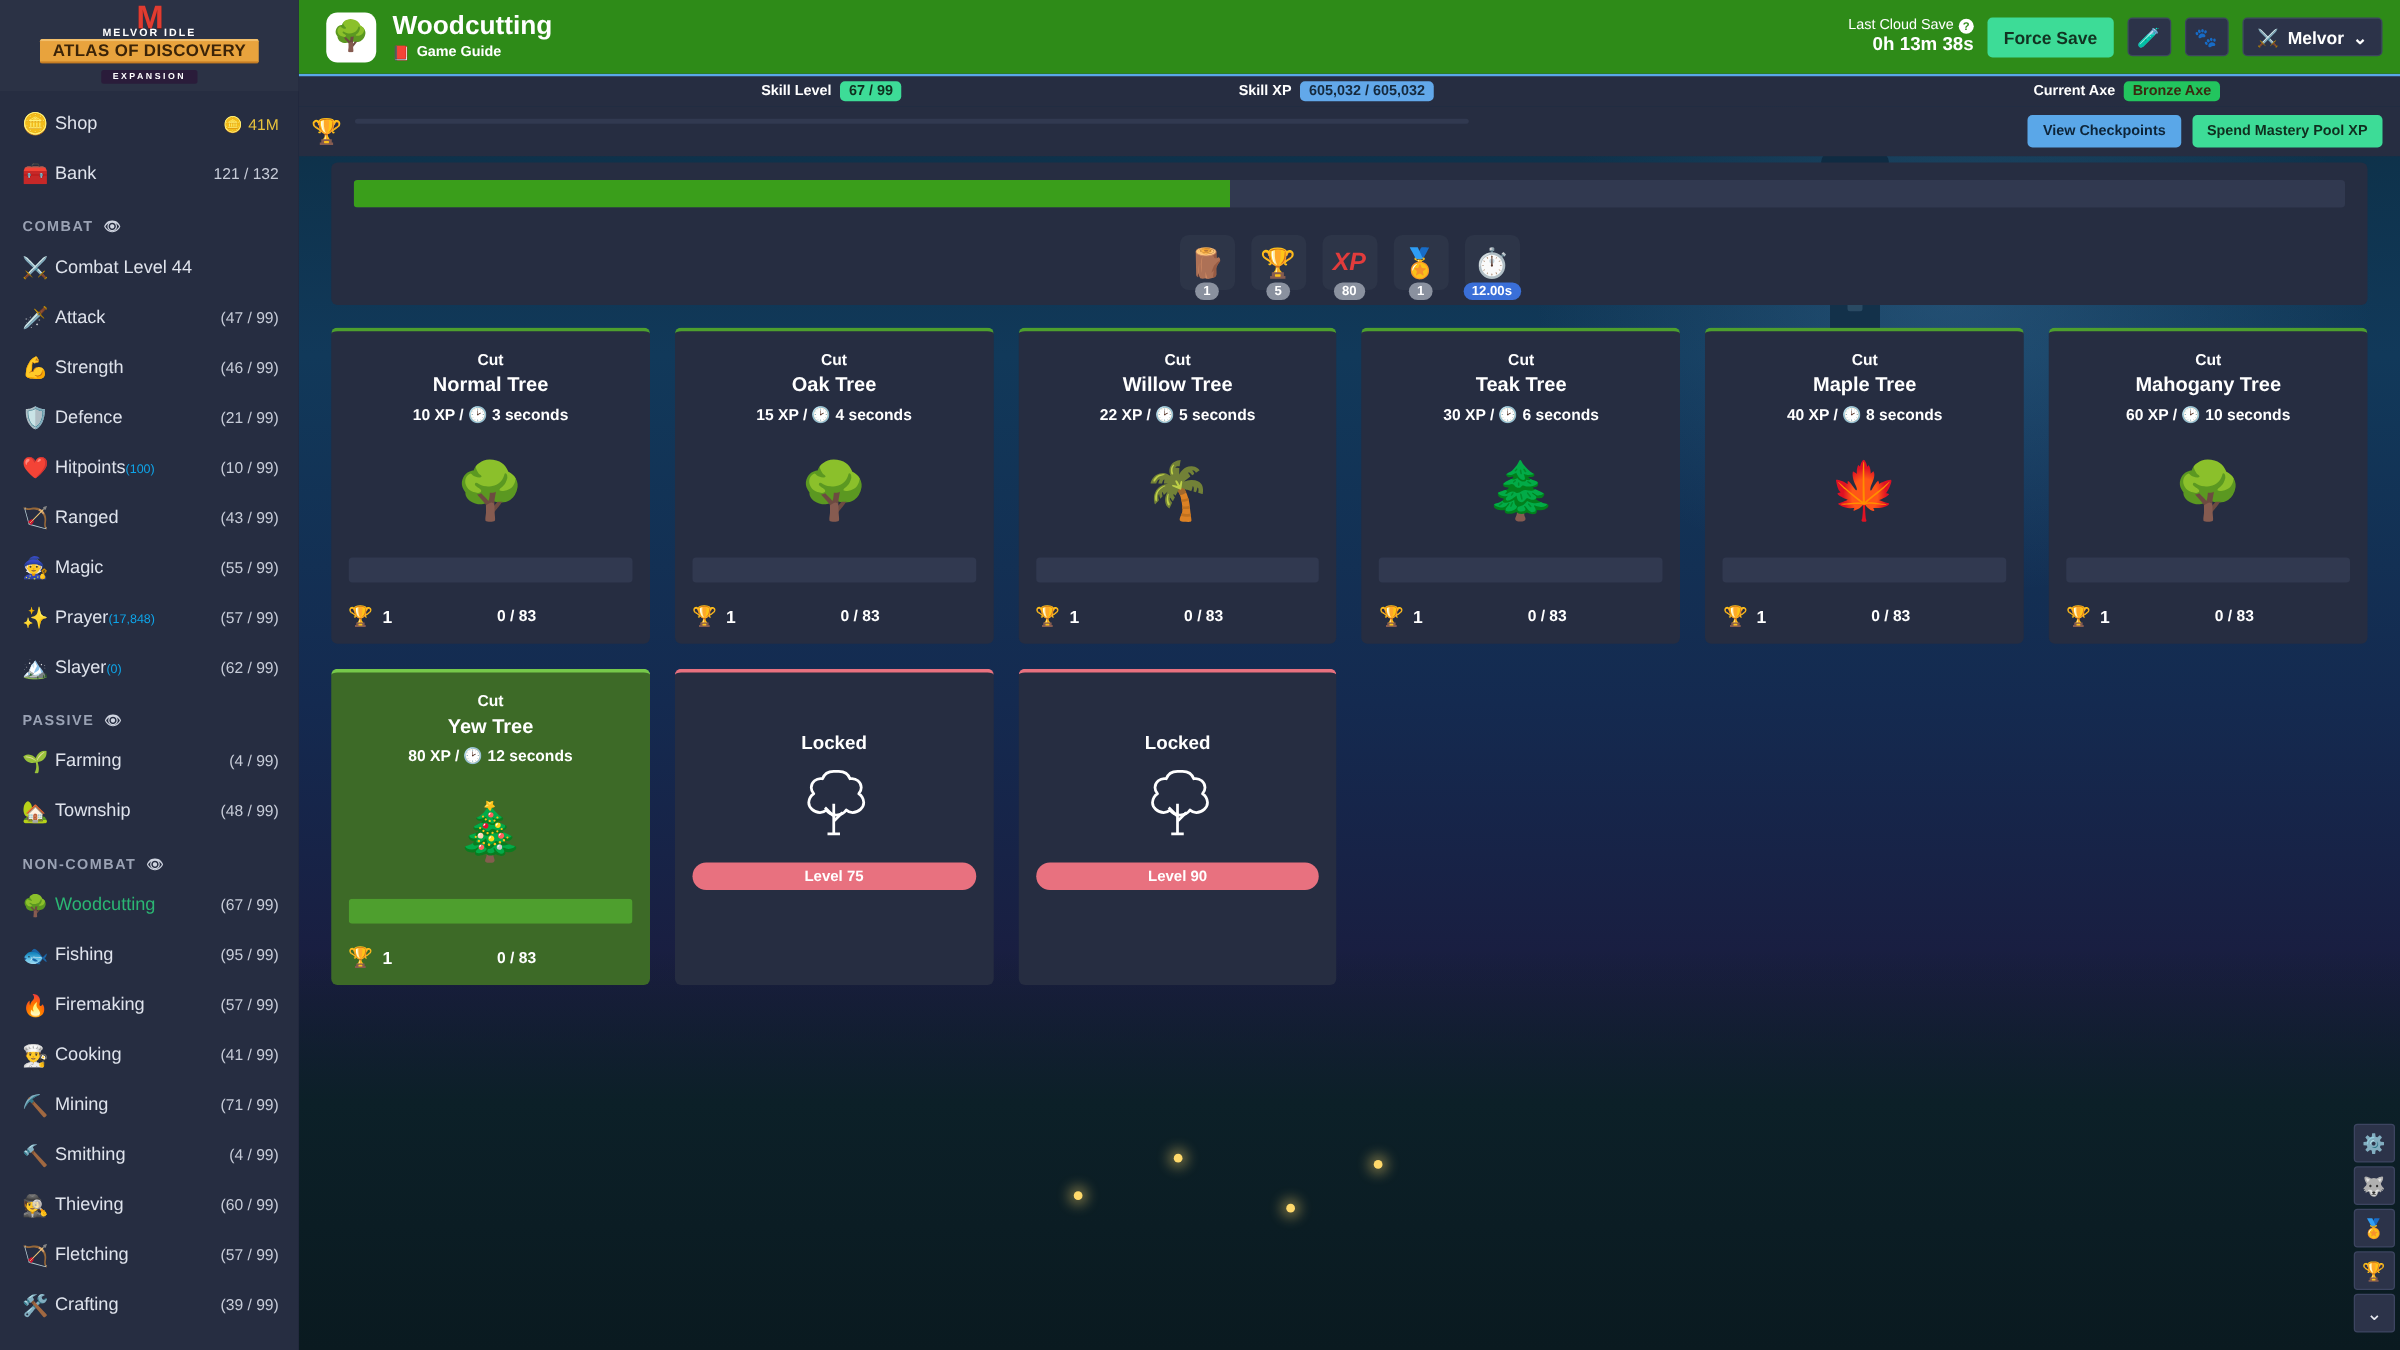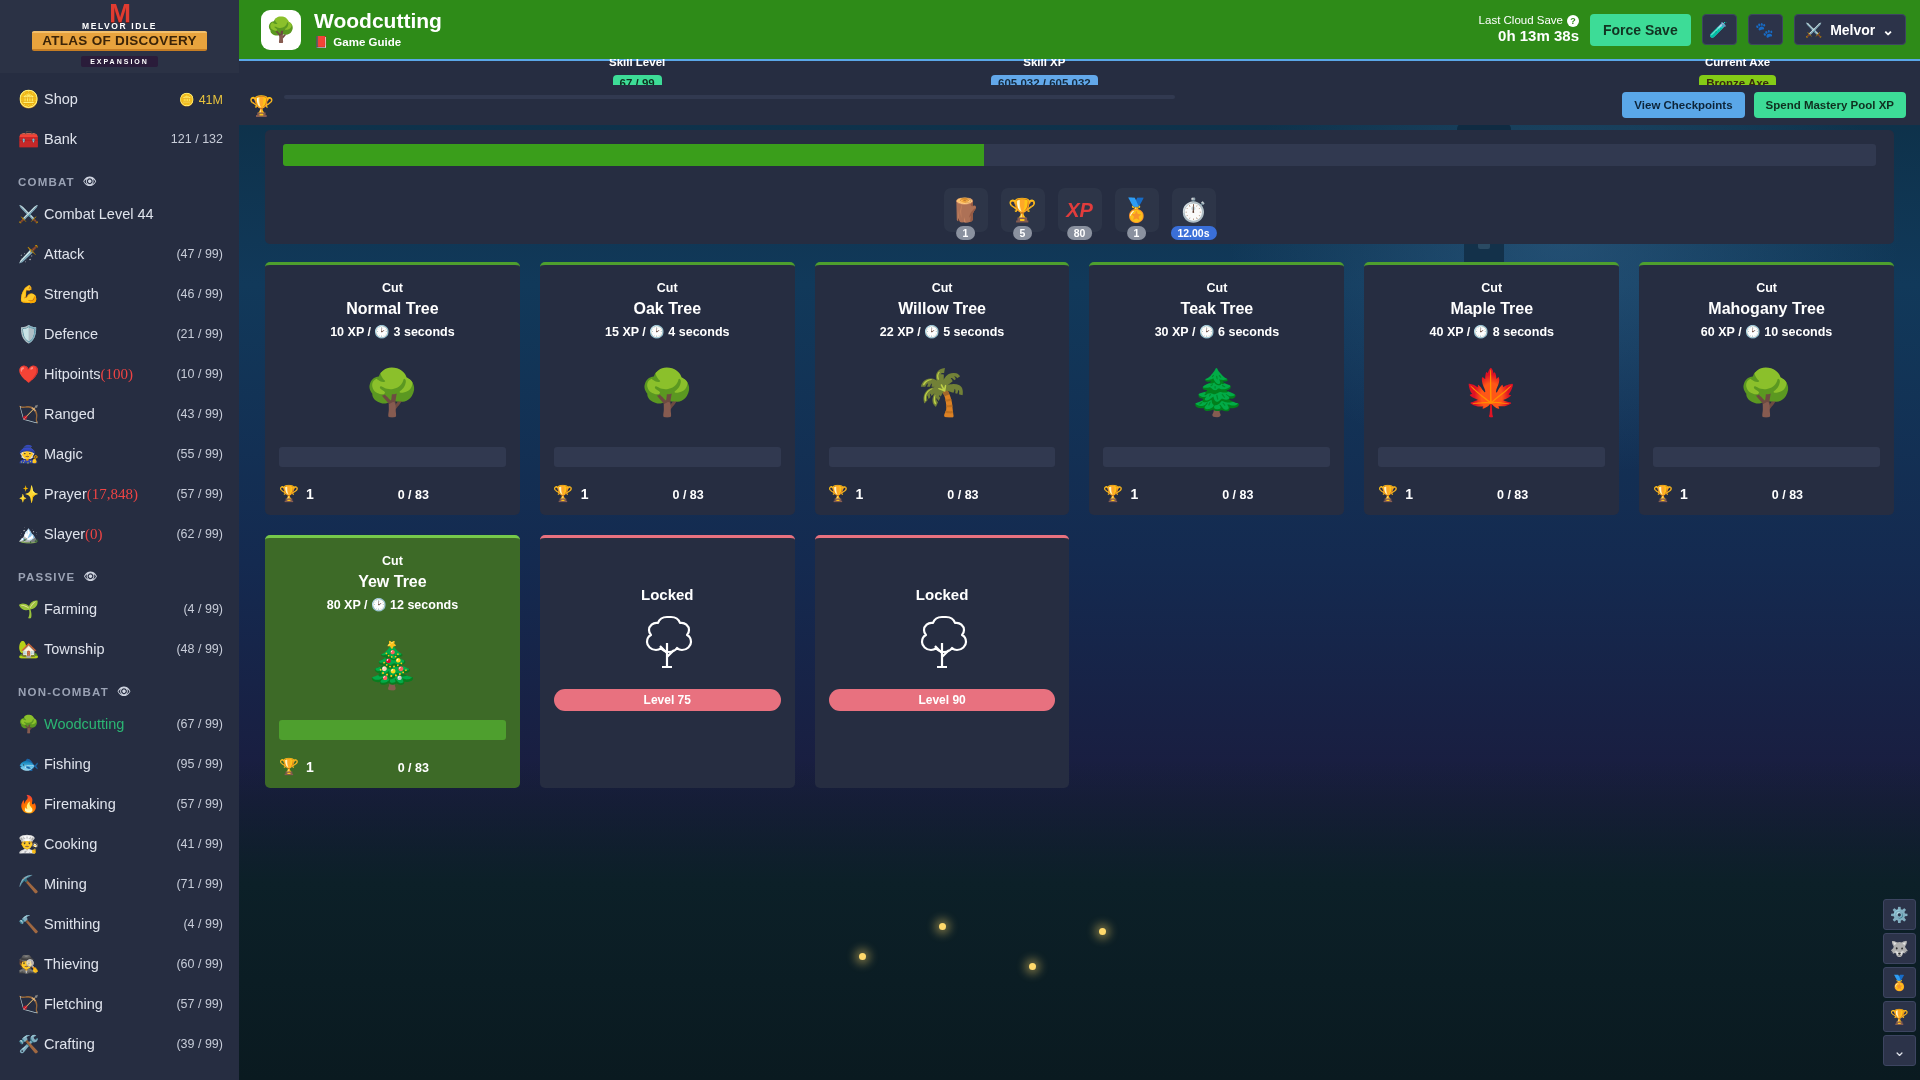--- a/index.html
+++ b/index.html
@@ -48,21 +48,21 @@
   .side-item {
     display: flex; align-items: center; height: 40px;
     padding: 0 16px 0 18px; font-size: 14.5px; color: #dfe3ec;
     cursor: pointer; position: relative;
   }
   .side-item .ico {
     width: 26px; font-size: 17px; flex: 0 0 26px; line-height: 1;
     display: flex; align-items: center;
   }
   .side-item .nm { flex: 1; white-space: nowrap; }
-  .side-item .sub { color: #ef4444; font-size: 15px; font-family: Liberation Serif, serif; }
+  .side-item .sub { color: #0ea5e9; font-size: 10px; }
   .side-item .rt { color: #c7ccd8; font-size: 12.5px; white-space: nowrap; }
   .side-item.active .nm { color: #2bb673; }
   .side-item .gold { color: #e8c33d; font-size: 12.5px; }
 
   .side-head {
     display: flex; align-items: center; gap: 8px;
     padding: 16px 18px 6px; font-size: 11.5px; letter-spacing: 1.2px;
     color: #9aa2b4; font-weight: bold;
   }
   .eye { font-size: 11px; color: #cfd4e0; }
@@ -105,25 +105,25 @@
   .user-btn {
     background: #2c3349; border: 1px solid #3d4561; border-radius: 4px;
     height: 31px; display: flex; align-items: center; gap: 7px;
     padding: 0 11px; font-size: 14px; color: #fff; font-weight: bold; cursor: pointer;
   }
 
   .statusbar {
     background: #262d41; height: 26px; display: flex; align-items: center;
     position: relative; border-top: 2px solid #5aa7e8; z-index: 4;
   }
-  .pill-group { display: flex; align-items: center; gap: 6px; font-size: 11.5px; font-weight: bold; color: #fff; flex-direction: column; }
+  .pill-group { display: flex; align-items: center; gap: 6px; font-size: 11.5px; font-weight: bold; color: #fff; }
   .pill { border-radius: 4px; padding: 2px 7px; font-size: 11.5px; font-weight: bold; }
   .pill.green { background: #3ddc97; color: #0f2f1f; }
   .pill.blue  { background: #62a8ea; color: #15293d; }
-  .pill.tan   { background: #84cc16; color: #3a2a10; }
+  .pill.tan   { background: #22c55e; color: #3a2a10; }
   .sb-left  { position: absolute; left: 370px; display: flex; align-items: center; gap: 7px; }
   .sb-mid   { position: absolute; left: 752px; display: flex; align-items: center; gap: 7px; }
   .sb-right { position: absolute; right: 144px; display: flex; align-items: center; gap: 7px; }
 
   .masterybar {
     background: #262d41; height: 40px; position: relative; z-index: 4;
     display: flex; align-items: center; padding: 0 14px 0 0;
   }
   .mp-left { display: flex; align-items: flex-start; gap: 8px; padding-left: 10px; position: relative; }
   .mp-icon { font-size: 20px; line-height: 1; margin-top: 1px; }

